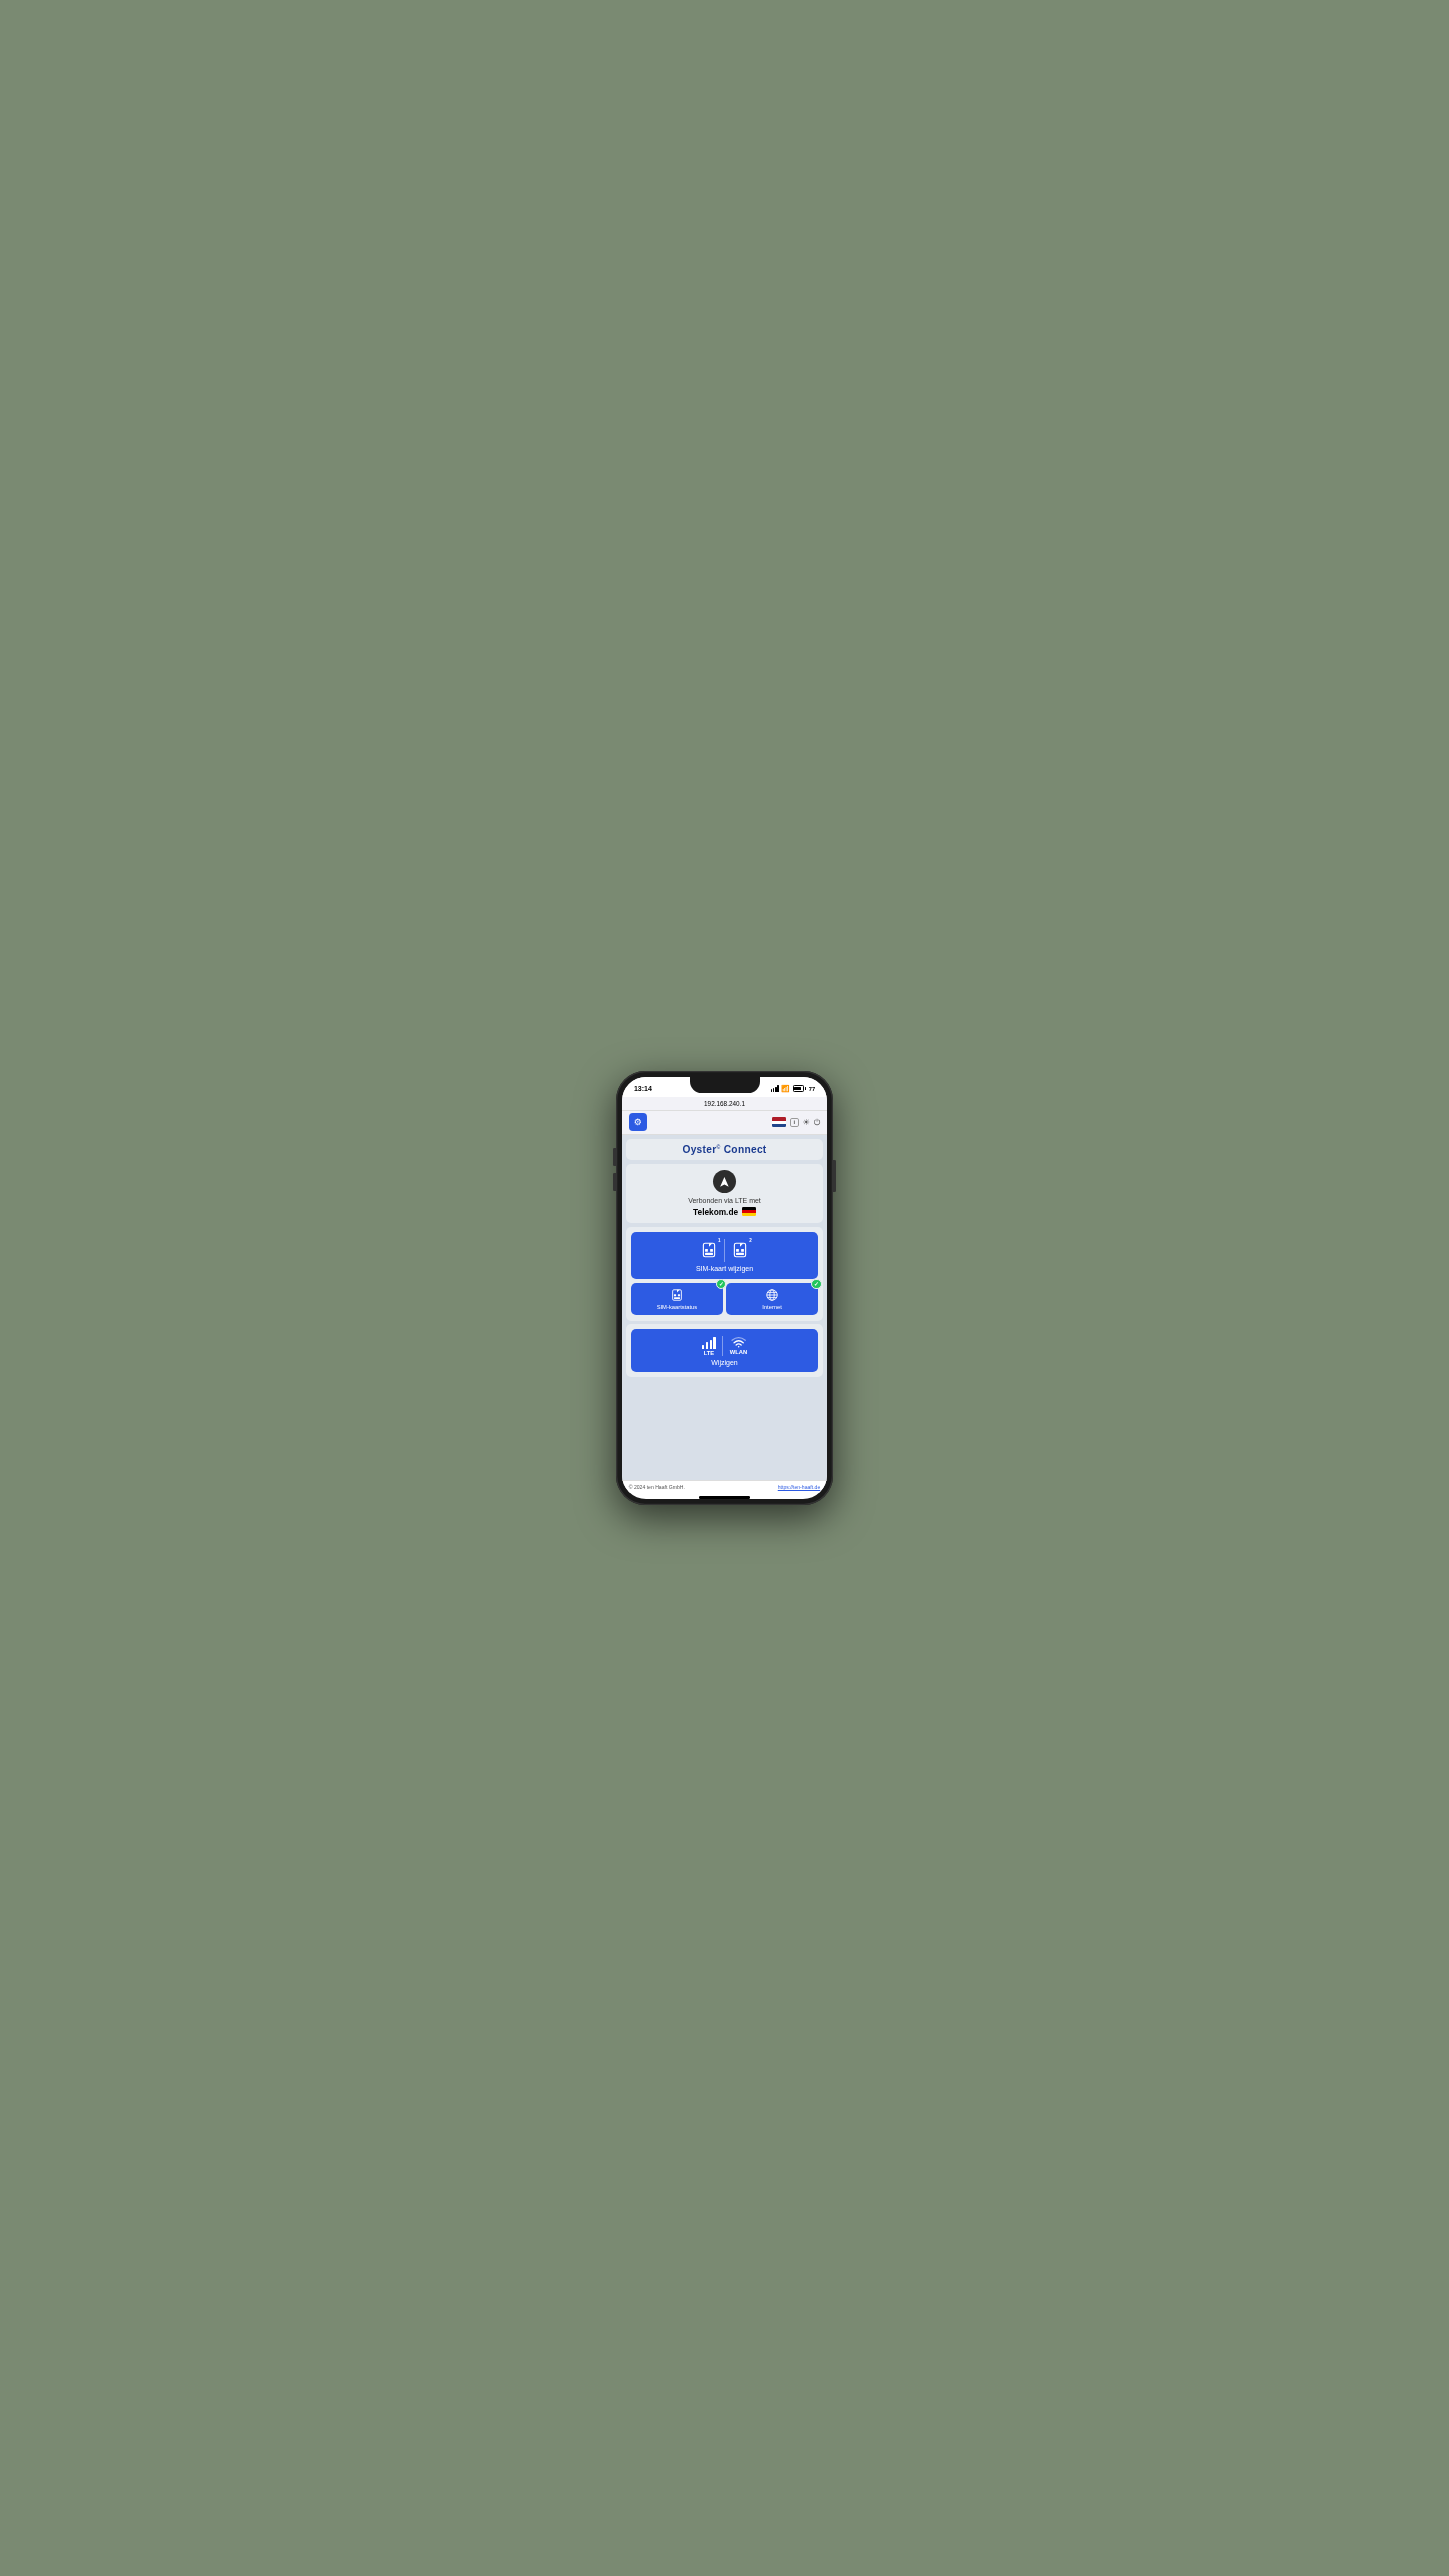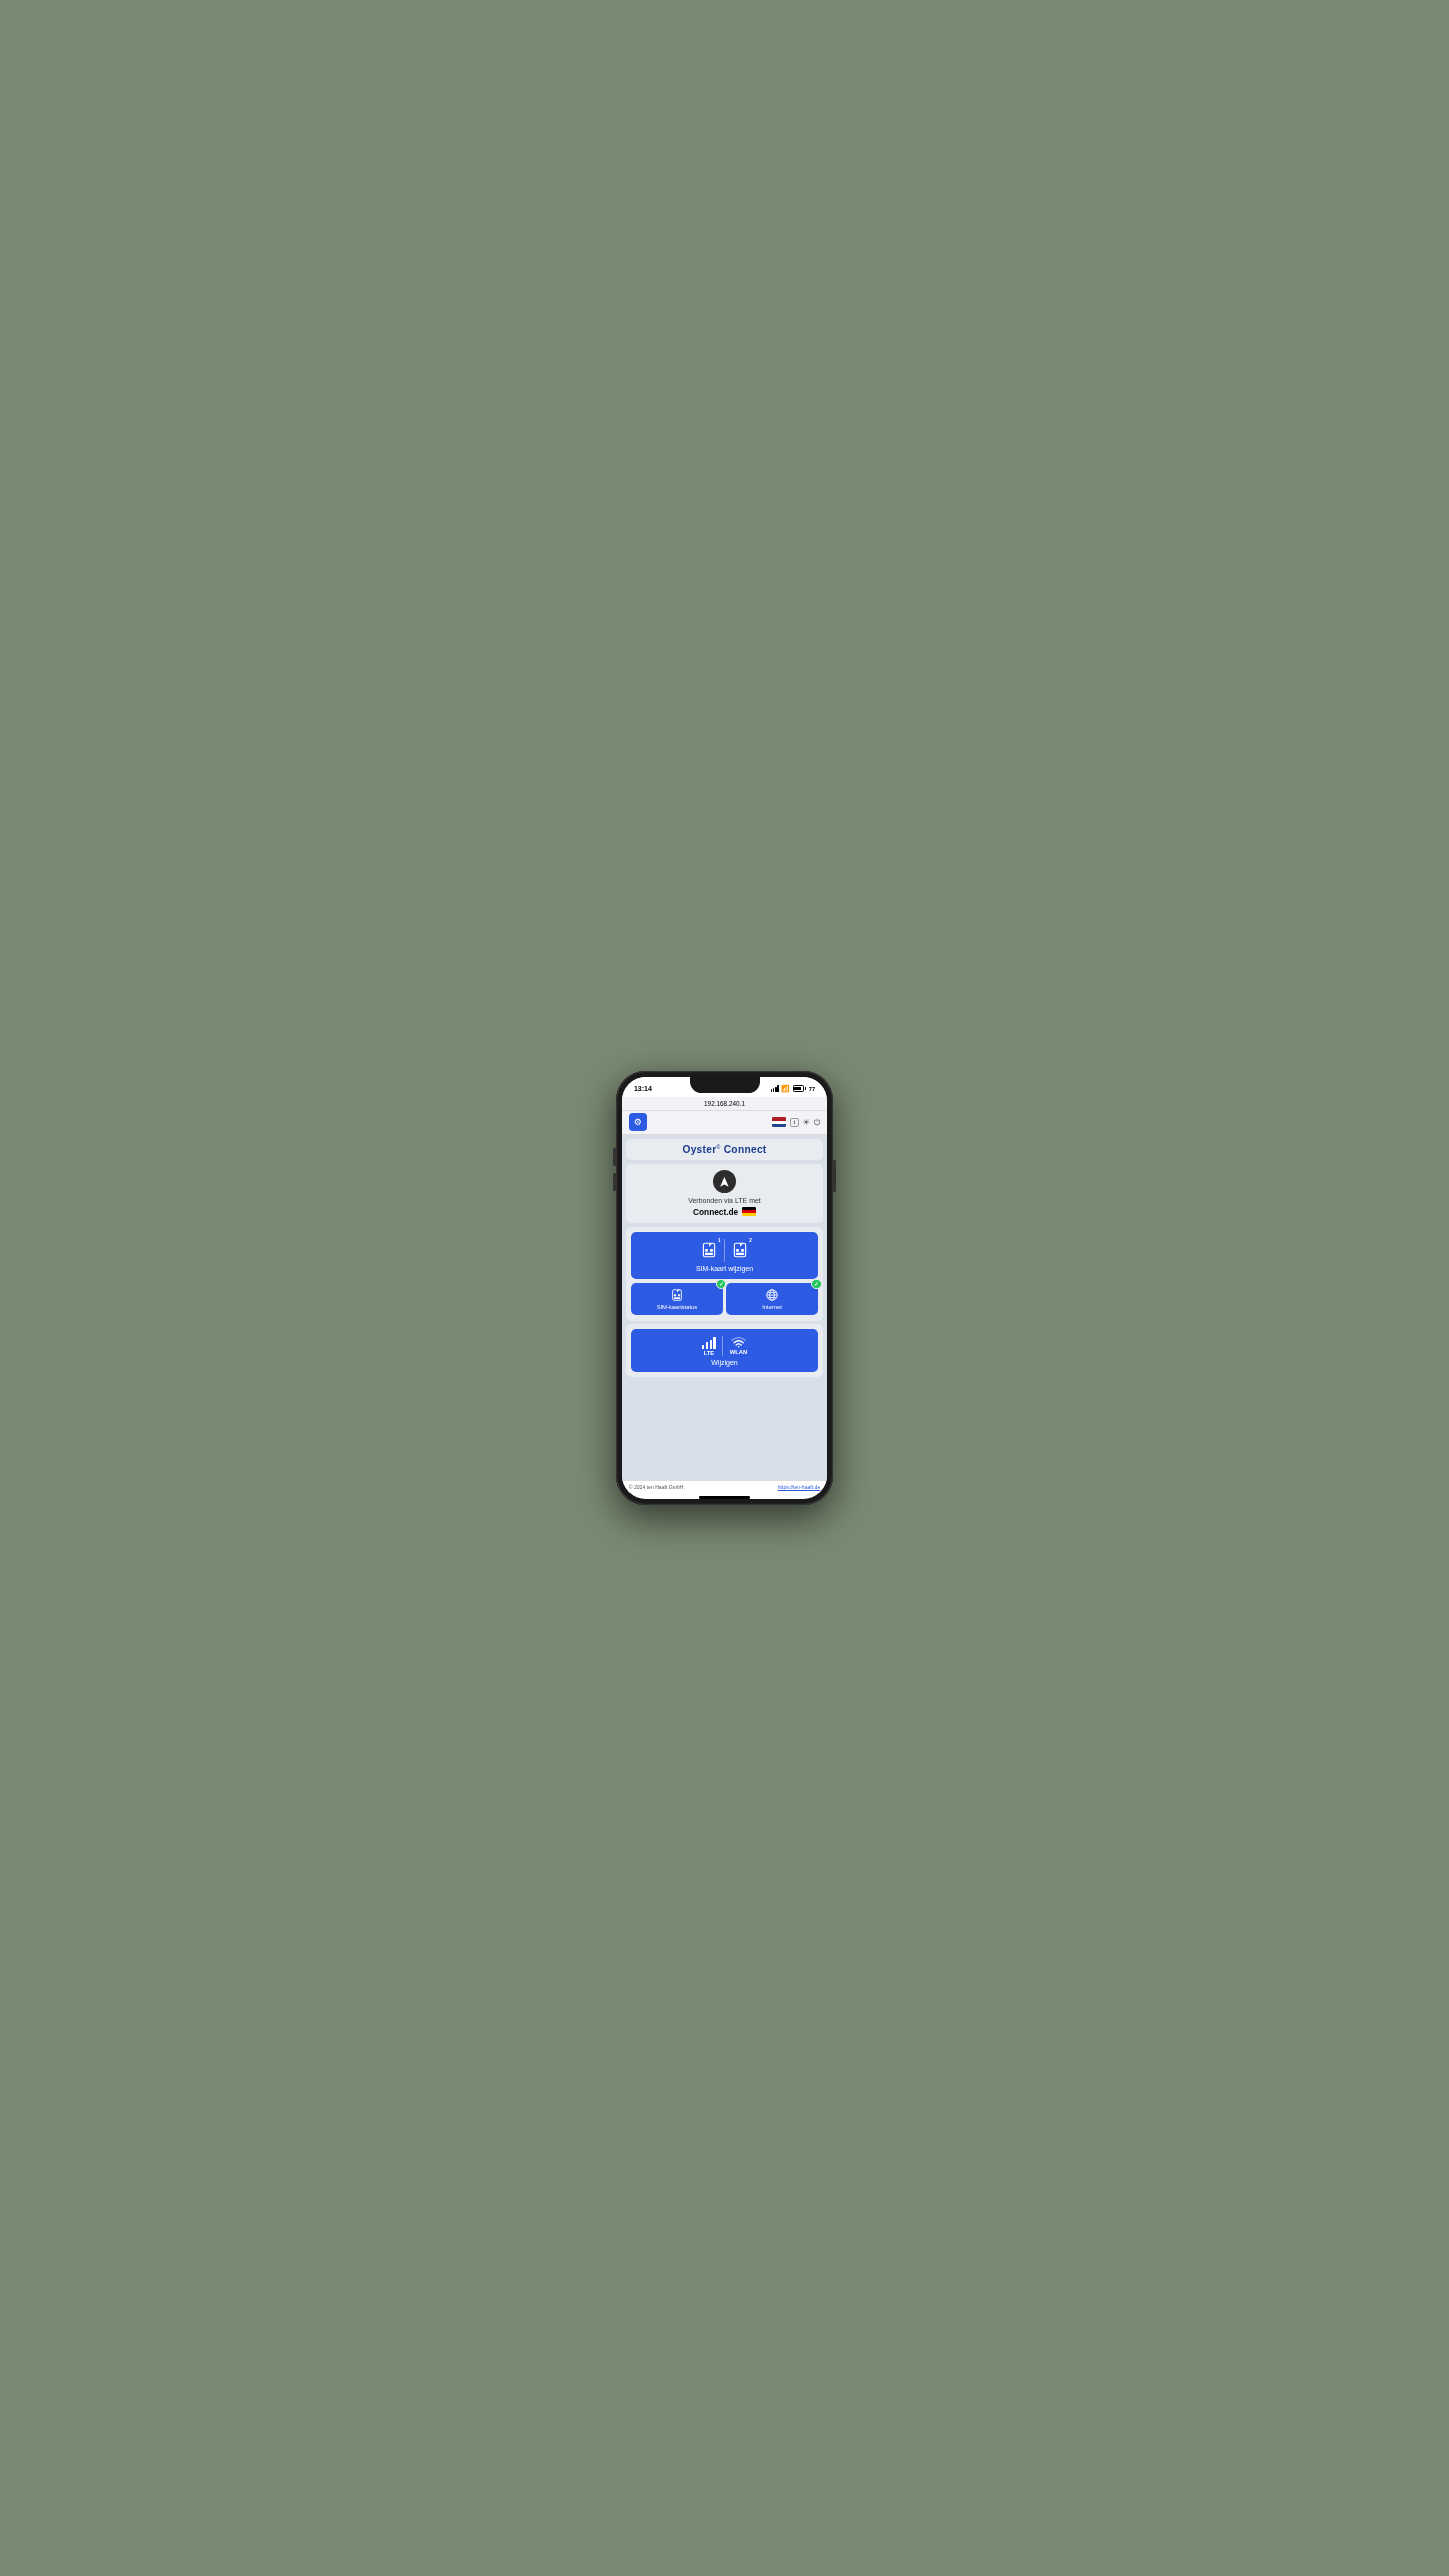--- a/index.html
+++ b/index.html
@@ -583,21 +583,21 @@
         </div>
 
         <div class="signal-card">
           <div class="signal-icon-circle">
             <svg class="signal-icon-svg" viewBox="0 0 24 24" fill="white">
               <path d="M12 2L4 20l8-4 8 4L12 2z"></path>
             </svg>
           </div>
           <div class="connection-text">Verbonden via LTE met</div>
           <div class="provider-row">
-            <span class="provider-name">Connect.de</span>
+            <span class="provider-name">Telekom.de</span>
             <div class="flag-de">
               <div class="flag-de-black"></div>
               <div class="flag-de-red"></div>
               <div class="flag-de-gold"></div>
             </div>
           </div>
         </div>
 
         <div class="actions-card">
 

